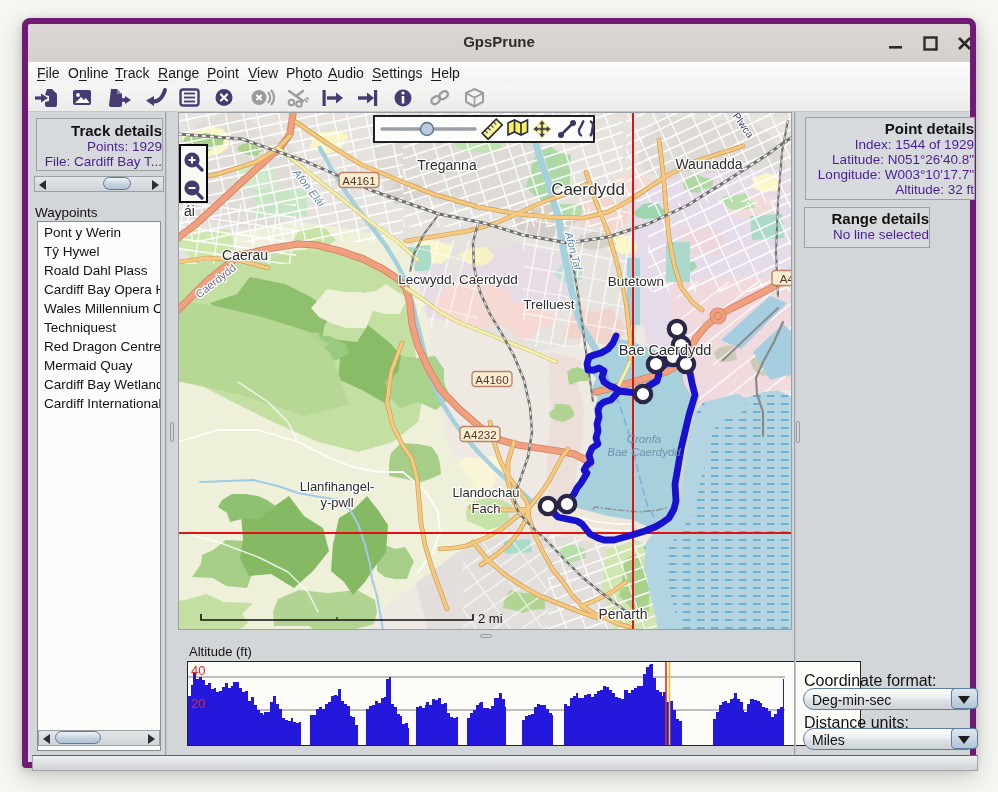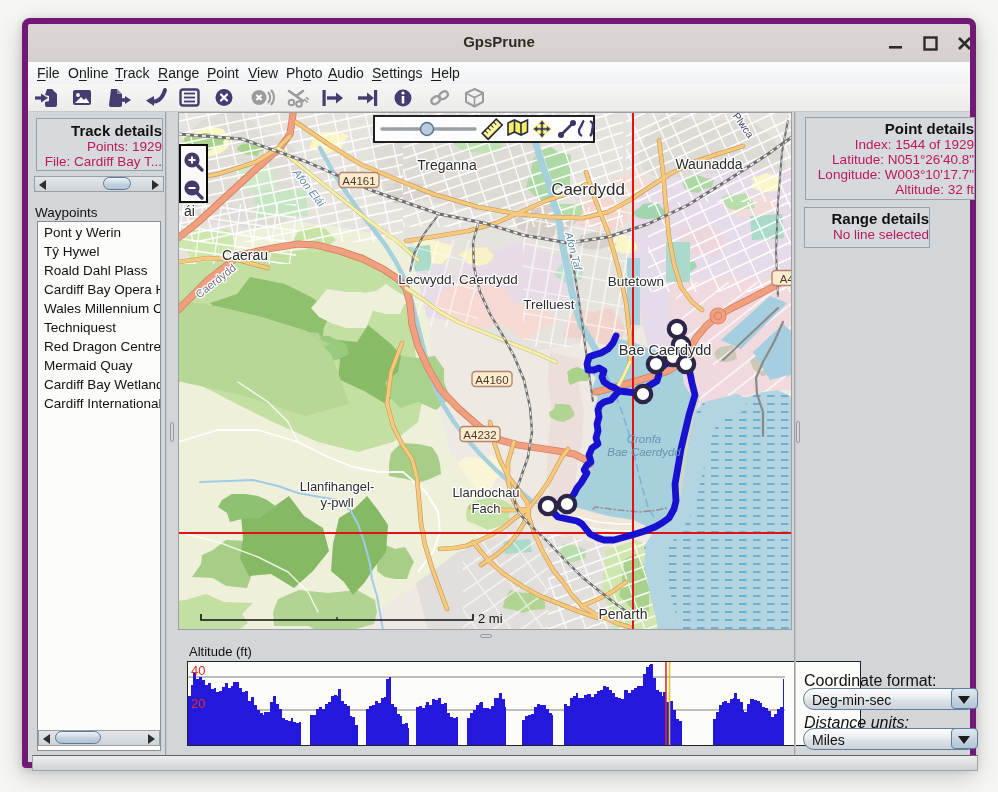--- a/index.html
+++ b/index.html
@@ -12,21 +12,21 @@
  font-size:15px;font-weight:bold;color:#2f2b28;}
 #menubar{position:absolute;left:0;top:38px;width:100%;height:22px;
  background:linear-gradient(#fcfdfe,#f1f2f3);}
 .mi{position:absolute;top:3px;font-size:14px;color:#1a1a1a;}
 .mi u{text-decoration:underline;text-underline-offset:2px;}
 #toolbar{position:absolute;left:0;top:60px;width:100%;height:28px;
  background:linear-gradient(#f6f6f5,#ebebea);border-bottom:1px solid #c9c9c7;}
 #content{position:absolute;left:0;top:88px;width:100%;height:643px;background:#d2d6d9;}
 .box{position:absolute;border:1px solid #9aa0a4;background:#d6dadd;text-align:right;}
 .boxtitle{font-weight:bold;font-size:15px;color:#111;}
-.txt13{font-size:13.5px;color:#be185d;white-space:nowrap;}
+.txt13{font-size:13.5px;color:#4c1d95;white-space:nowrap;}
 #trackbox{left:8px;top:6px;width:127px;height:53px;padding:3px 0 0 5px;overflow:hidden;}
 #wplabel{position:absolute;left:7px;top:93px;font-size:13.5px;color:#111;}
 #wplist{position:absolute;left:9px;top:109px;width:124px;height:530px;
  background:#fcfdfa;border:1px solid #888e92;overflow:hidden;}
 .wpitem{position:absolute;left:6px;font-size:13.5px;color:#111;white-space:nowrap;}
 #pointbox{left:777px;top:5px;width:170px;height:83px;padding:2px 0 0 5px;overflow:hidden;}
 #rangebox{left:776px;top:95px;width:126px;height:41px;padding:2px 0 0 5px;}
 .rplabel{position:absolute;font-size:16px;color:#111;}
 .combo{position:absolute;width:175px;height:22px;border:1.5px solid #5d80a2;border-radius:11px;
  background:linear-gradient(#ffffff,#e9edf0 45%,#dde2e6 55%,#ccd2d7);}
@@ -1171,21 +1171,21 @@
       </div>
       <div class="box" id="rangebox">
         <div class="boxtitle">Range details</div>
         <div class="txt13">No line selected</div>
       </div>
       <div class="rplabel" style="left:776px;top:560px;">Coordinate format:</div>
       <div class="combo" style="left:775px;top:576px;">
         <span class="ctext">Deg-min-sec</span>
         <span class="carr"></span>
       </div>
-      <div class="rplabel" style="left:776px;top:602px;font-style:italic;">Distance units:</div>
+      <div class="rplabel" style="left:776px;top:602px;">Distance units:</div>
       <div class="combo" style="left:775px;top:616px;">
         <span class="ctext">Miles</span>
         <span class="carr"></span>
       </div>
       <div style="position:absolute;left:766px;top:0;width:2px;height:643px;background:#c3c7ca;border-left:1px solid #9fa3a6"></div>
       <div class="grip" style="left:768px;top:309px;width:4px;height:22px;"></div>
       <div class="grip" style="left:452px;top:522px;width:12px;height:4px;"></div>
     </div>
     <div id="statusbar"></div>
   </div>

